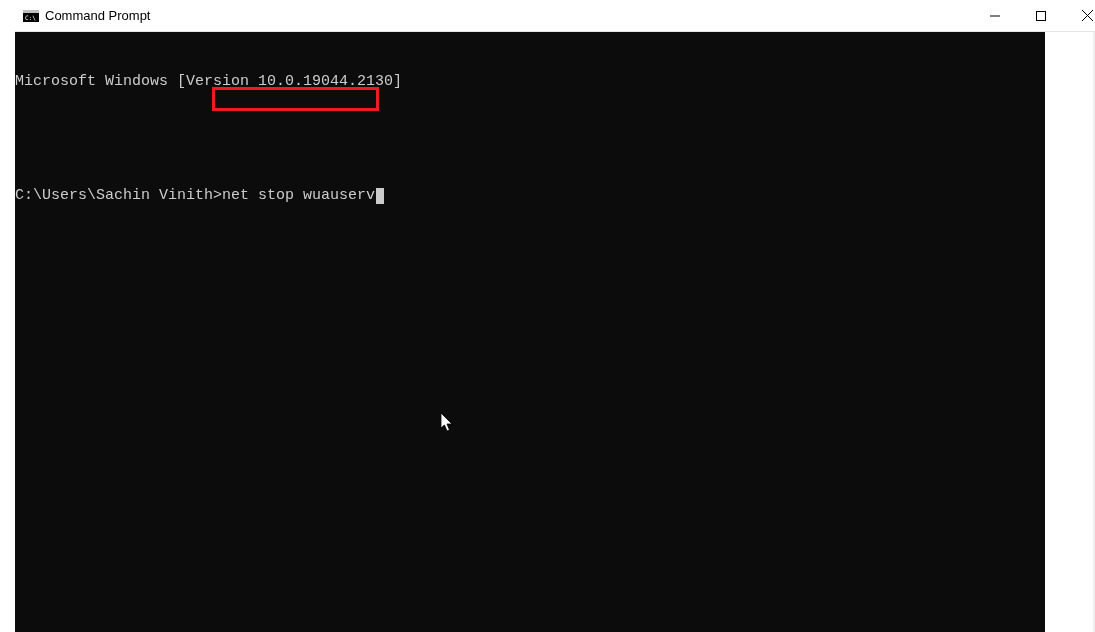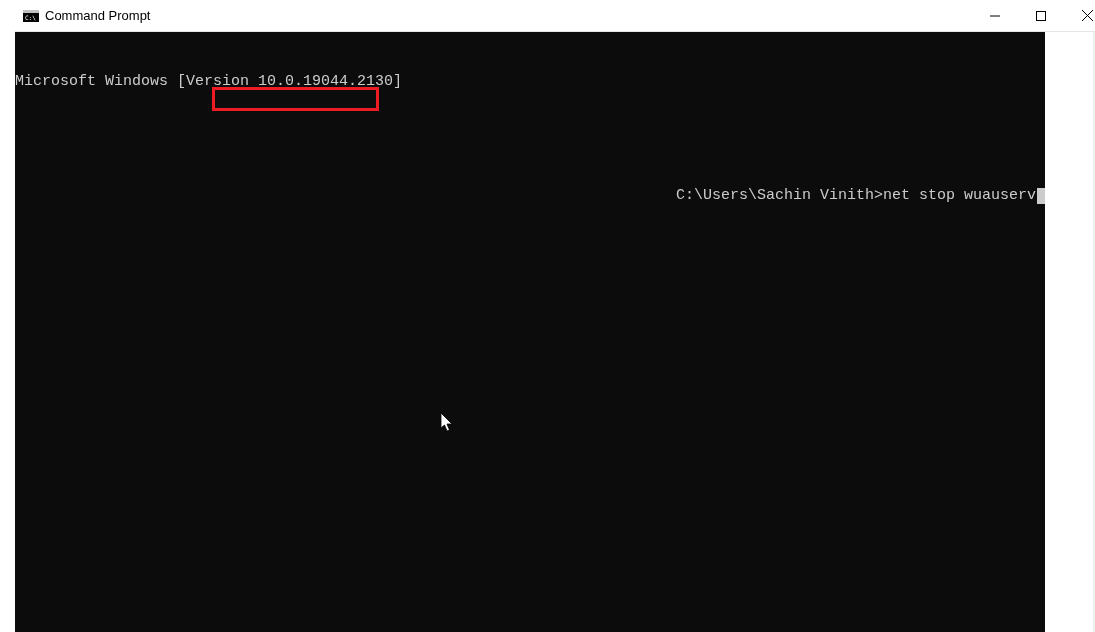--- a/index.html
+++ b/index.html
@@ -73,21 +73,21 @@
       color: #cccccc;
       font-family: Consolas, "Courier New", monospace;
       font-size: 15px;
       line-height: 19px;
       padding: 2px 0 0 0;
       white-space: pre;
       position: relative;
       overflow: hidden;
     }
     .line { padding: 0; }
-    .prompt-line { position: relative; text-align: right; }
+    .prompt-line { position: relative; }
     .highlight-box {
       position: absolute;
       border: 3px solid #ed1c24;
       pointer-events: none;
     }
     .cursor-block {
       display: inline-block;
       width: 8px;
       height: 16px;
       background: #cccccc;

